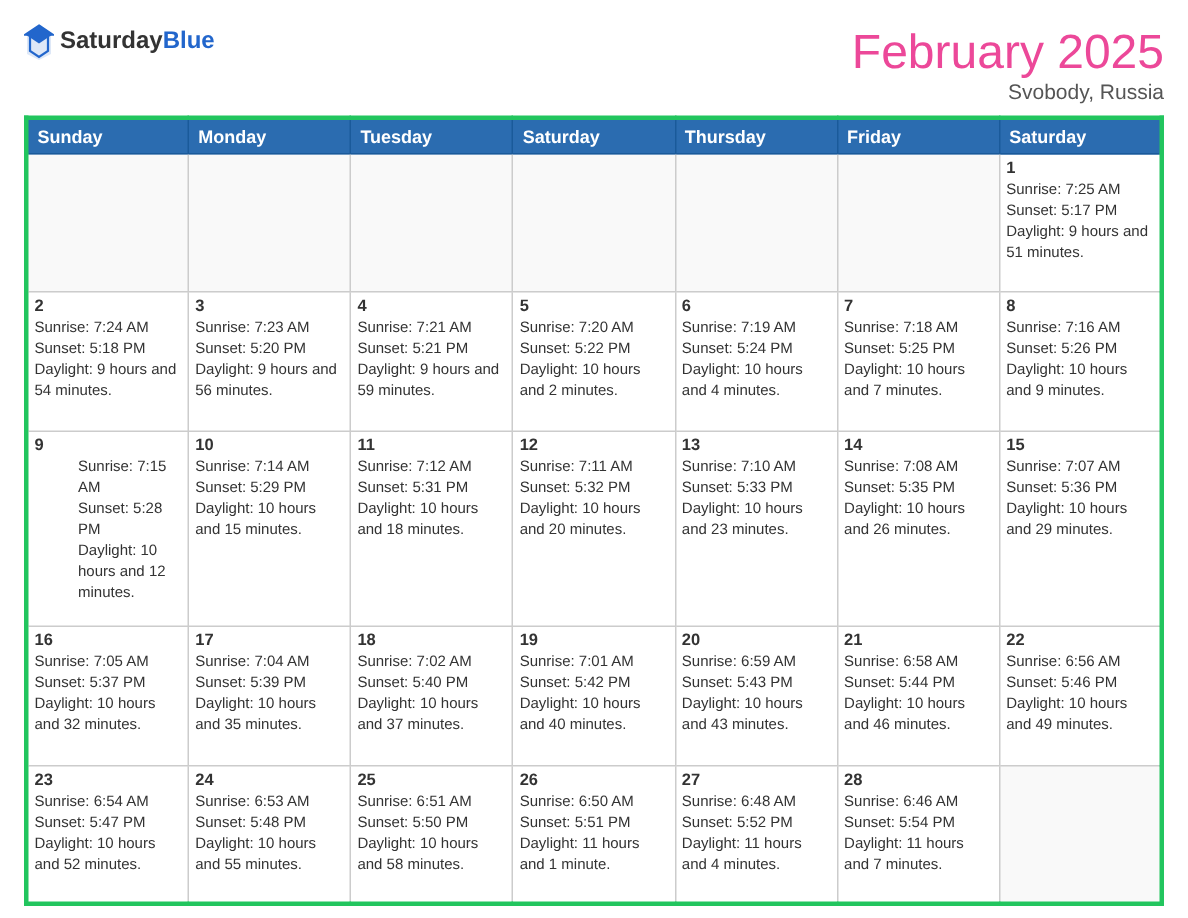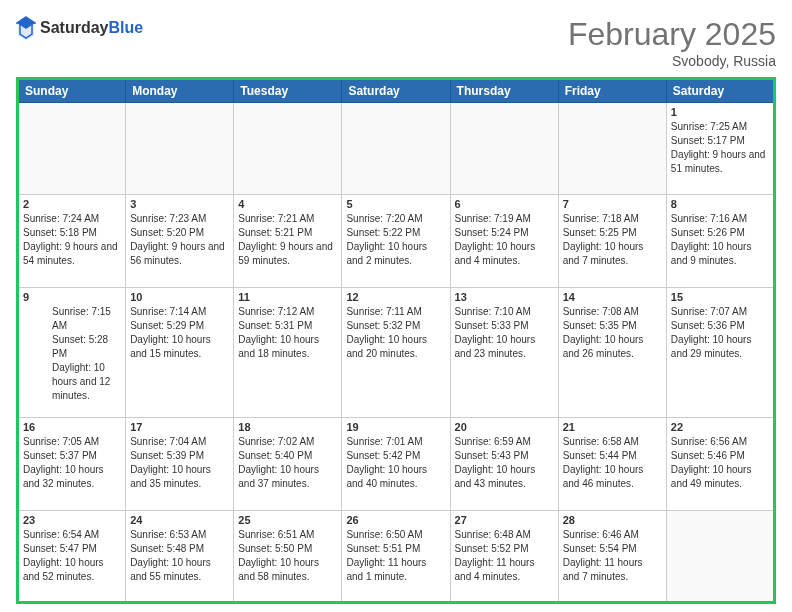--- a/index.html
+++ b/index.html
@@ -31,21 +31,21 @@
     .logo-icon {
       width: 20px;
       height: 24px;
     }
     .title-block {
       text-align: right;
     }
     .month-year {
       font-size: 32px;
       font-weight: normal;
-      color: #737373;
+      color: #ec4899;
     }
     .location {
       font-size: 14px;
       color: #555;
     }
     .calendar {
       flex: 1;
       border: 3px solid #22c55e;
       border-collapse: collapse;
       width: 100%;

